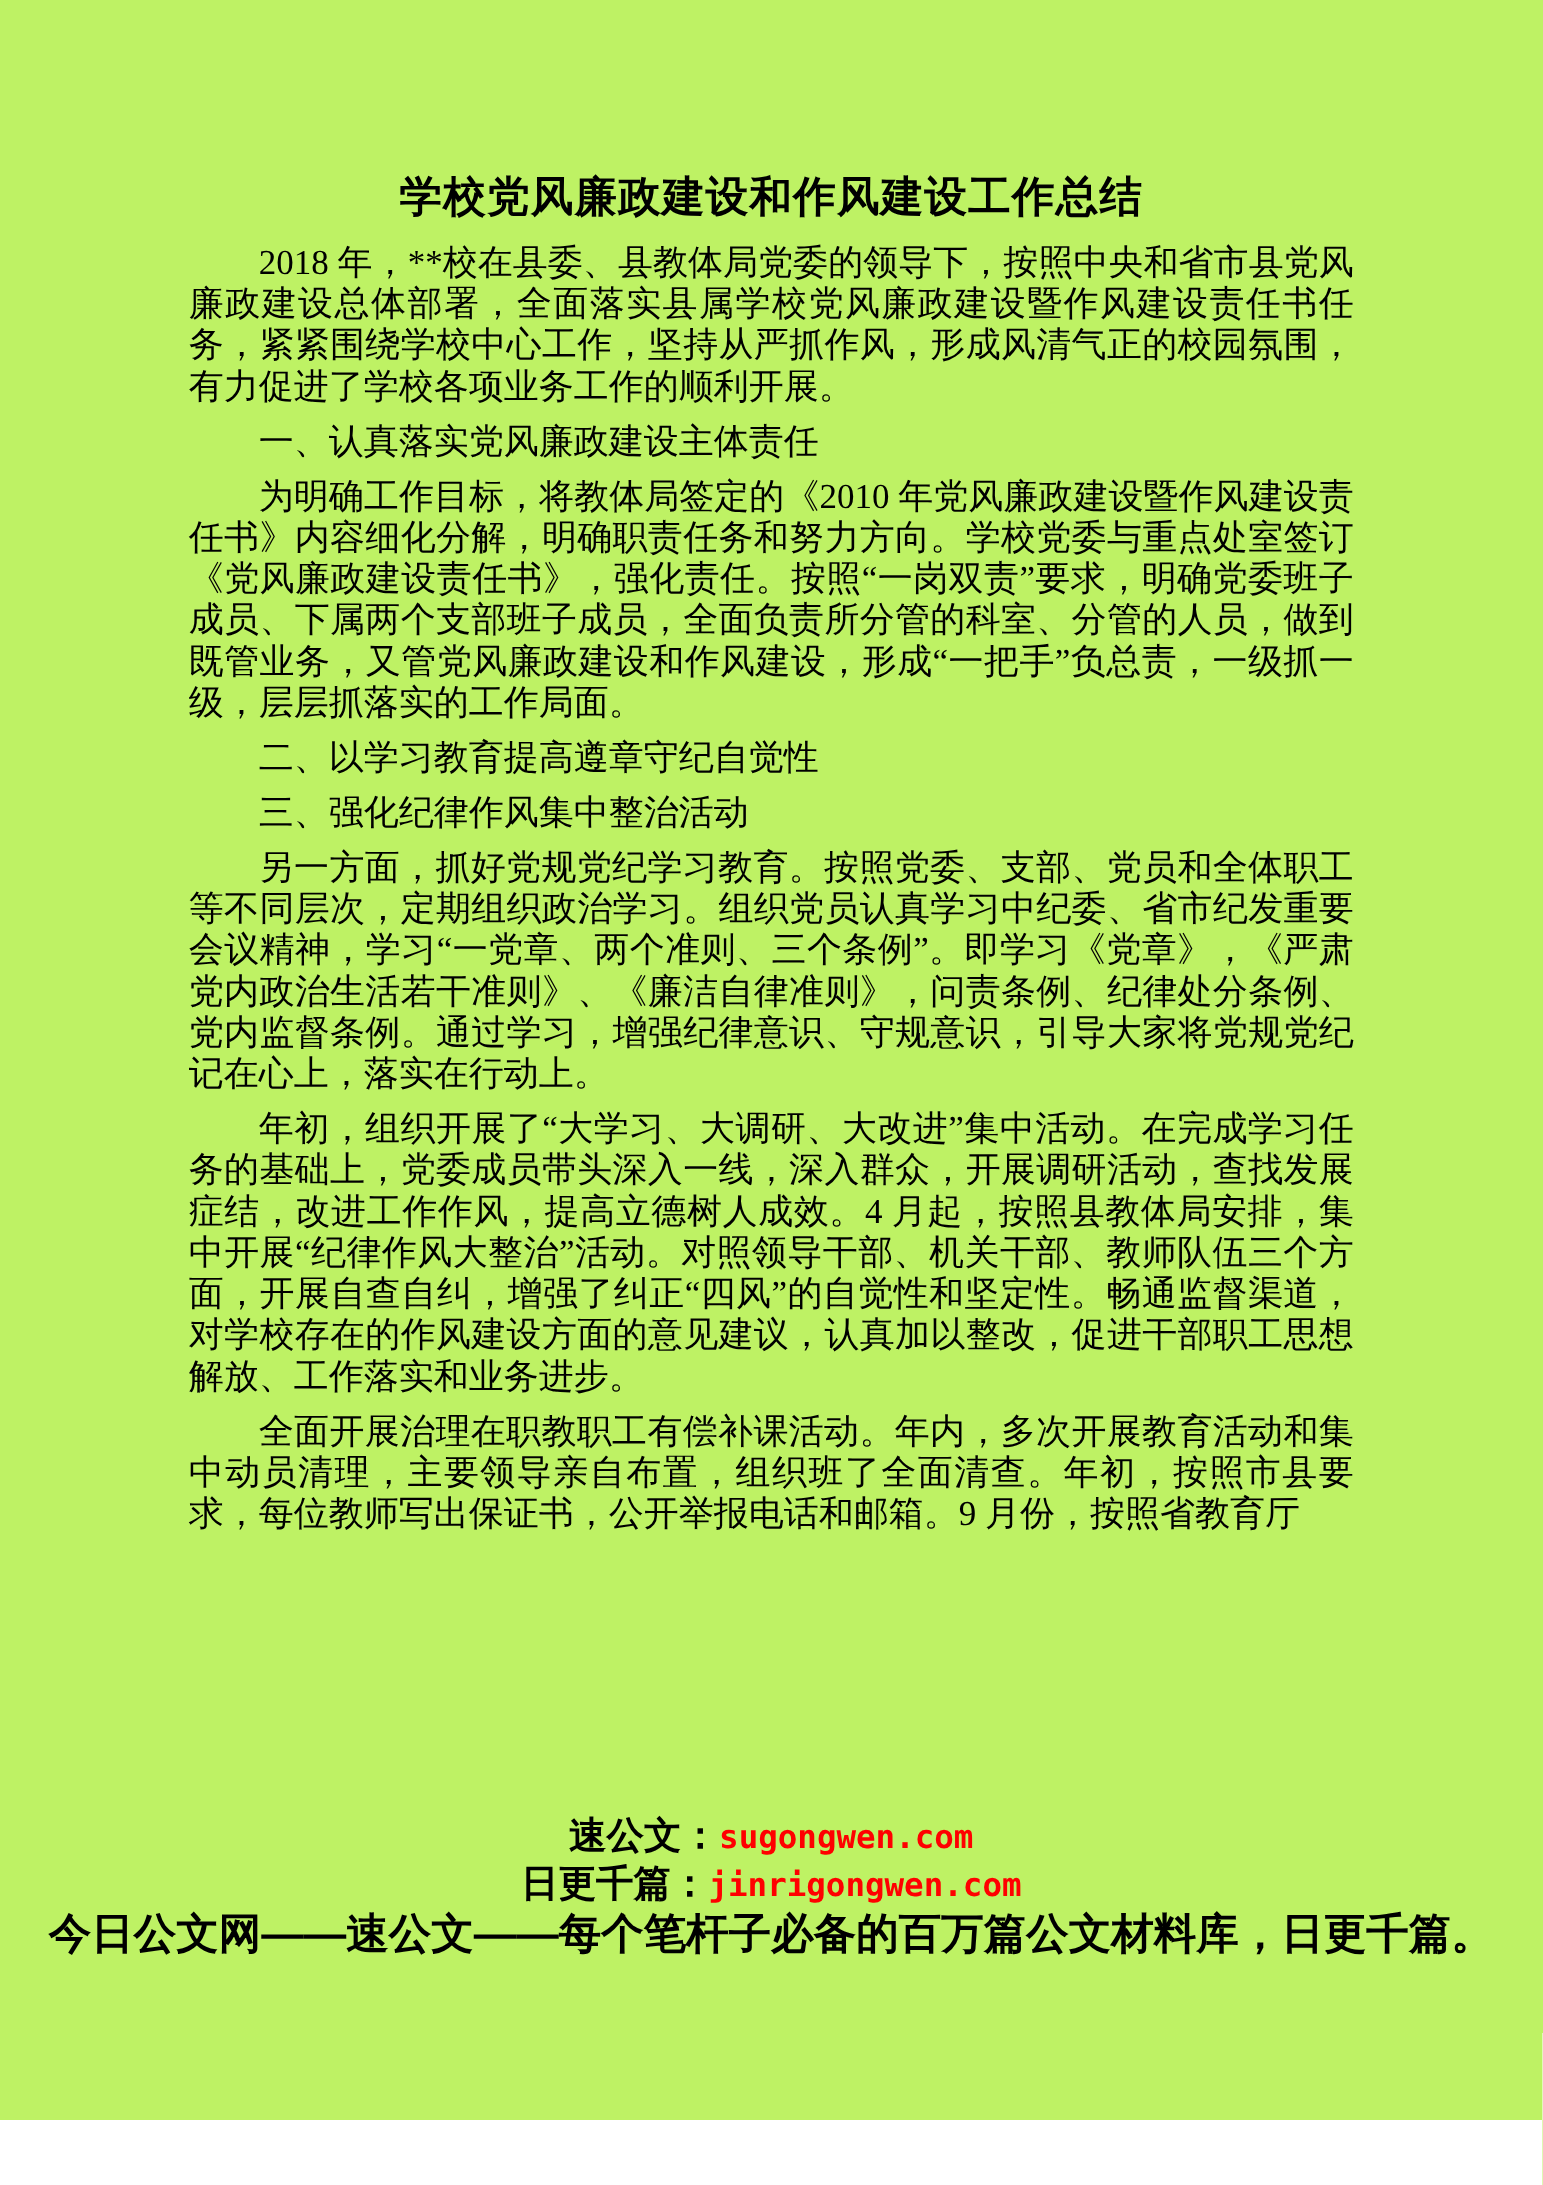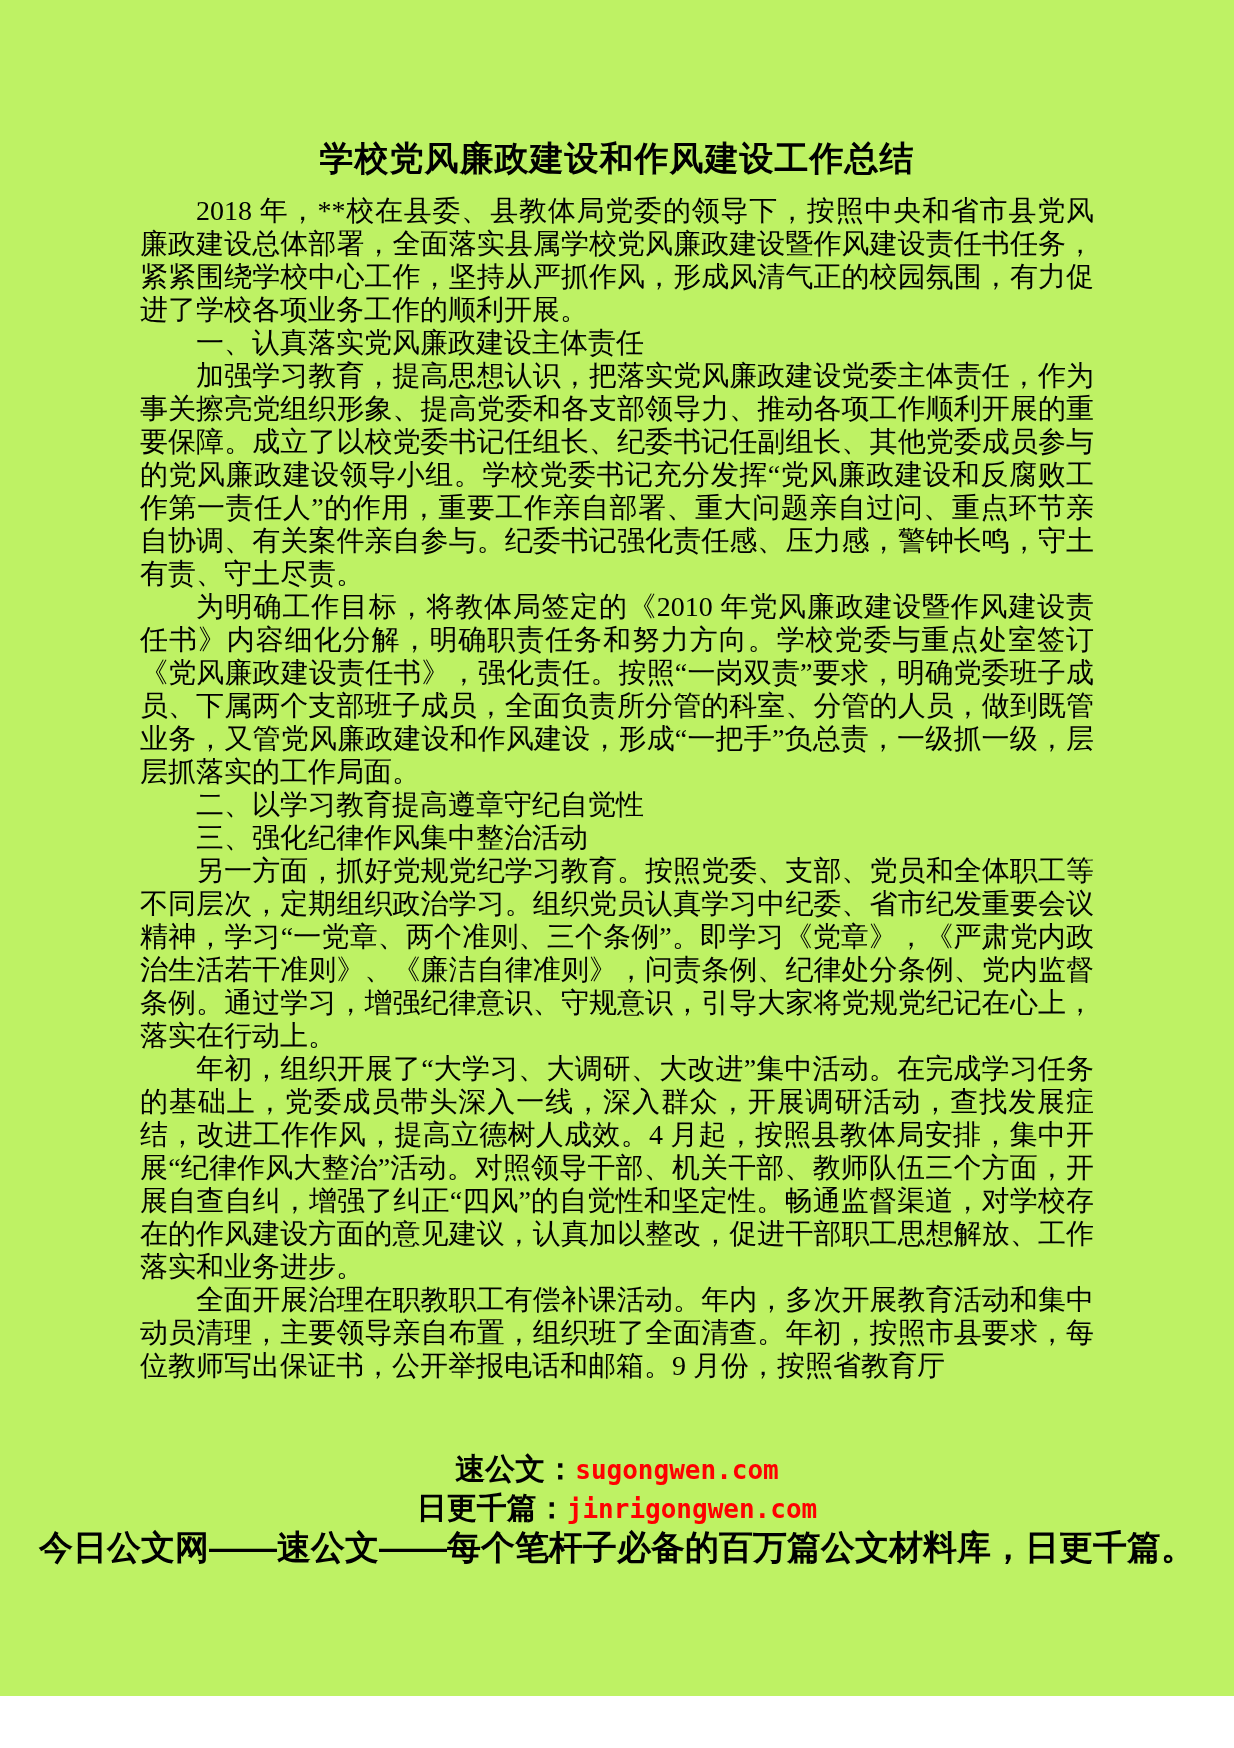--- a/index.html
+++ b/index.html
@@ -22,21 +22,21 @@
     letter-spacing: 1px;
   }
   .doc-body {
     margin: 14px 140px 0 140px;
     font-size: 28px;
     line-height: 33px;
     text-align: justify;
     text-justify: inter-ideograph;
   }
   .doc-body p {
-    margin: 0;
+    margin: 11px;
     text-indent: 2em;
   }
   .footer {
     position: absolute;
     top: 1450px;
     left: 0;
     right: 0;
     text-align: center;
     font-weight: 700;
   }
@@ -64,21 +64,20 @@
 </head>
 <body>
 
 <div class="page">
 
   <h1 class="doc-title">学校党风廉政建设和作风建设工作总结</h1>
 
   <div class="doc-body">
     <p>2018 年，**校在县委、县教体局党委的领导下，按照中央和省市县党风廉政建设总体部署，全面落实县属学校党风廉政建设暨作风建设责任书任务，紧紧围绕学校中心工作，坚持从严抓作风，形成风清气正的校园氛围，有力促进了学校各项业务工作的顺利开展。</p>
     <p>一、认真落实党风廉政建设主体责任</p>
-    <p>加强学习教育，提高思想认识，把落实党风廉政建设党委主体责任，作为事关擦亮党组织形象、提高党委和各支部领导力、推动各项工作顺利开展的重要保障。成立了以校党委书记任组长、纪委书记任副组长、其他党委成员参与的党风廉政建设领导小组。学校党委书记充分发挥“党风廉政建设和反腐败工作第一责任人”的作用，重要工作亲自部署、重大问题亲自过问、重点环节亲自协调、有关案件亲自参与。纪委书记强化责任感、压力感，警钟长鸣，守土有责、守土尽责。</p>
     <p>为明确工作目标，将教体局签定的《2010 年党风廉政建设暨作风建设责任书》内容细化分解，明确职责任务和努力方向。学校党委与重点处室签订《党风廉政建设责任书》，强化责任。按照“一岗双责”要求，明确党委班子成员、下属两个支部班子成员，全面负责所分管的科室、分管的人员，做到既管业务，又管党风廉政建设和作风建设，形成“一把手”负总责，一级抓一级，层层抓落实的工作局面。</p>
     <p>二、以学习教育提高遵章守纪自觉性</p>
     <p>三、强化纪律作风集中整治活动</p>
     <p>另一方面，抓好党规党纪学习教育。按照党委、支部、党员和全体职工等不同层次，定期组织政治学习。组织党员认真学习中纪委、省市纪发重要会议精神，学习“一党章、两个准则、三个条例”。即学习《党章》，《严肃党内政治生活若干准则》、《廉洁自律准则》，问责条例、纪律处分条例、党内监督条例。通过学习，增强纪律意识、守规意识，引导大家将党规党纪记在心上，落实在行动上。</p>
     <p>年初，组织开展了“大学习、大调研、大改进”集中活动。在完成学习任务的基础上，党委成员带头深入一线，深入群众，开展调研活动，查找发展症结，改进工作作风，提高立德树人成效。4 月起，按照县教体局安排，集中开展“纪律作风大整治”活动。对照领导干部、机关干部、教师队伍三个方面，开展自查自纠，增强了纠正“四风”的自觉性和坚定性。畅通监督渠道，对学校存在的作风建设方面的意见建议，认真加以整改，促进干部职工思想解放、工作落实和业务进步。</p>
     <p>全面开展治理在职教职工有偿补课活动。年内，多次开展教育活动和集中动员清理，主要领导亲自布置，组织班了全面清查。年初，按照市县要求，每位教师写出保证书，公开举报电话和邮箱。9 月份，按照省教育厅</p>
   </div>
 
   <div class="footer">
     <div class="wm-line">

